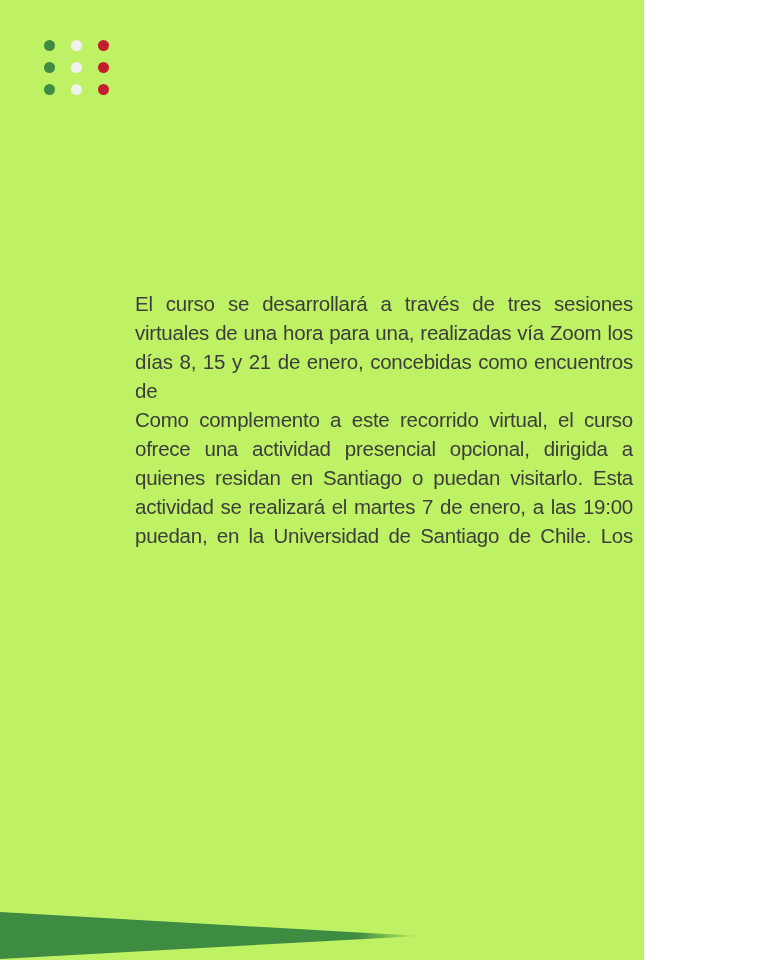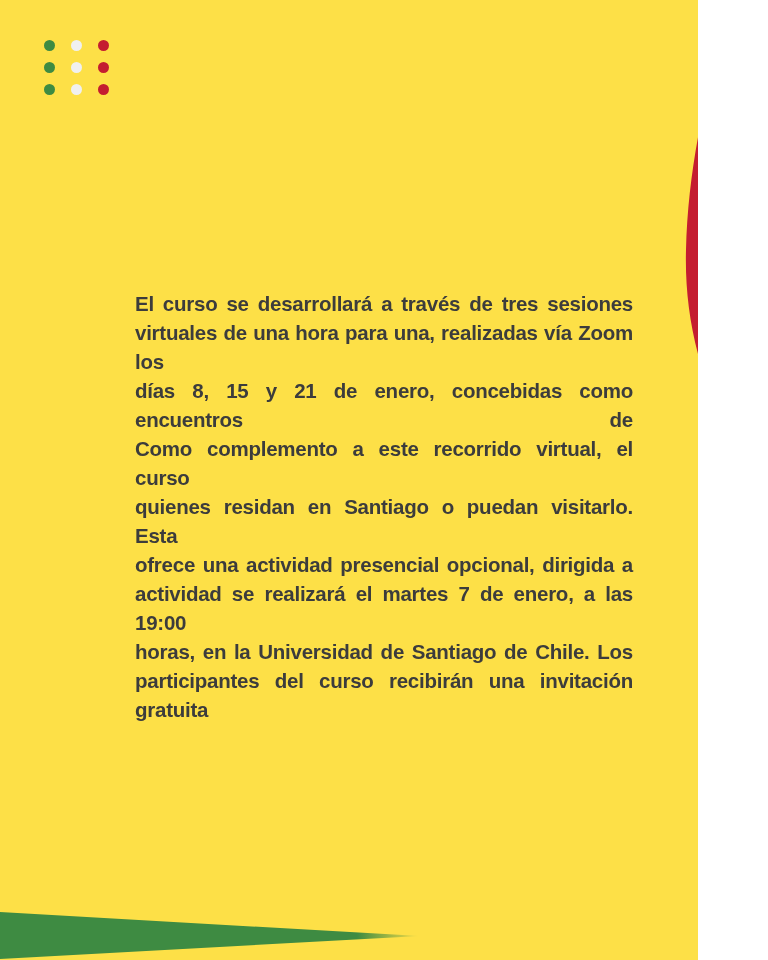--- a/index.html
+++ b/index.html
@@ -1,23 +1,22 @@
 <!DOCTYPE html>
 <html><head>
 <meta charset="utf-8">
 <style>
   html, body { margin: 0; padding: 0; background: #ffffff; }
   .page {
     position: relative;
-    width: 698px;
+    width: 644px;
     height: 960px;
-    background: #fde047;
+    background: #bef264;
     overflow: hidden;
     font-family: "Liberation Sans", sans-serif;
-    font-weight: bold;
   }
 
   
   .decor-svg {
     position: absolute;
     left: 0; top: 0;
     width: 768px; height: 960px;
     pointer-events: none;
   }
 
@@ -86,21 +85,20 @@
   </div>
 
   <div class="textblock">
     <div class="para">
       <div class="line">El curso se desarrollará a través de tres sesiones</div>
       <div class="line">virtuales de una hora para una, realizadas vía Zoom los</div>
       <div class="line">días 8, 15 y 21 de enero, concebidas como encuentros de</div>
     </div>
     <div class="para">
       <div class="line">Como complemento a este recorrido virtual, el curso</div>
+      <div class="line">ofrece una actividad presencial opcional, dirigida a</div>
       <div class="line">quienes residan en Santiago o puedan visitarlo. Esta</div>
-      <div class="line">ofrece una actividad presencial opcional, dirigida a</div>
       <div class="line">actividad se realizará el martes 7 de enero, a las 19:00</div>
-      <div class="line">horas, en la Universidad de Santiago de Chile. Los</div>
-      <div class="line">participantes del curso recibirán una invitación gratuita</div>
+      <div class="line">puedan, en la Universidad de Santiago de Chile. Los</div>
     </div>
   </div>
 
 </div>
 
 </body></html>

